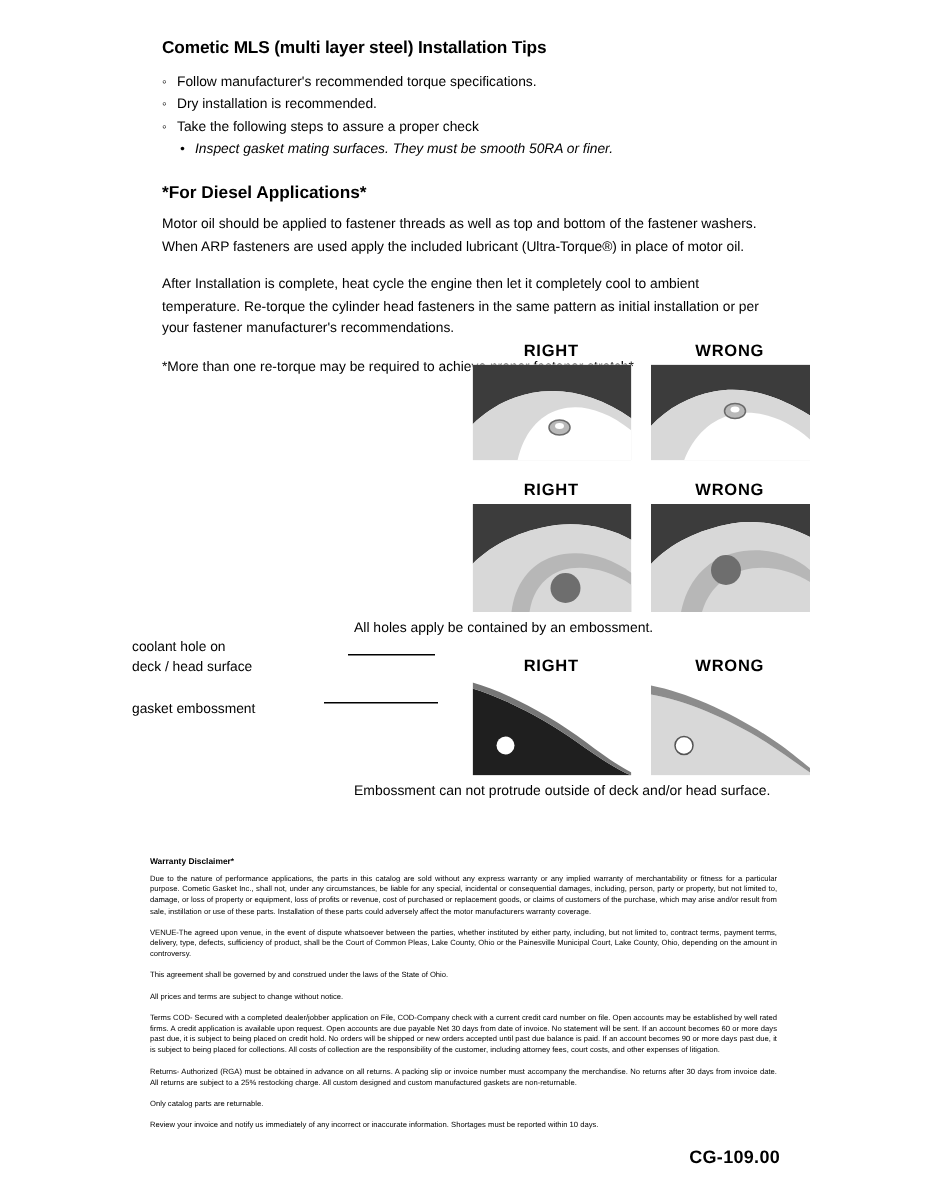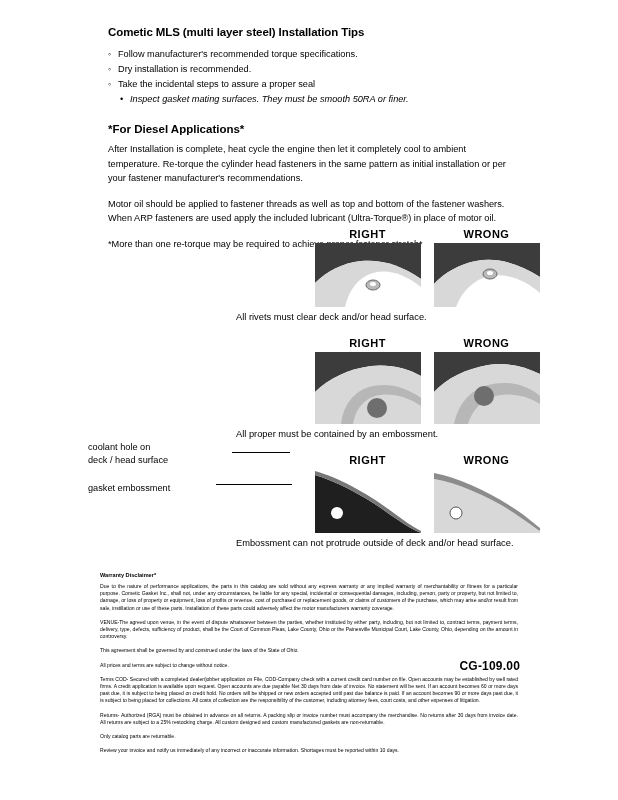--- a/index.html
+++ b/index.html
@@ -11,21 +11,21 @@
     width: 618px;
     height: 800px;
     font-family: "Liberation Sans", sans-serif;
     color: #000000;
     position: relative;
     overflow: hidden;
   }
   .page {
     position: relative;
     width: 618px;
-    height: 695px;
+    height: 800px;
     padding: 0;
     box-sizing: border-box;
   }
   .content {
     position: absolute;
     left: 108px;
     top: 26px;
     width: 412px;
   }
   h1.title {
@@ -188,29 +188,29 @@
 <body>
 
 <div class="page">
 
   <div class="content">
     <h1 class="title">Cometic MLS (multi layer steel) Installation Tips</h1>
 
     <ul class="bullets">
       <li>Follow manufacturer's recommended torque specifications.</li>
       <li>Dry installation is recommended.</li>
-      <li>Take the incidental steps to assure a proper seal</li>
+      <li>Take the following steps to assure a proper check</li>
     </ul>
     <ul class="subbullets">
       <li>Inspect gasket mating surfaces.  They must be smooth 50RA or finer.</li>
     </ul>
 
     <h2 class="subtitle">*For Diesel Applications*</h2>
+    <p class="para">Motor oil should be applied to fastener threads as well as top and bottom of the fastener washers.  When ARP fasteners are used apply the included lubricant (Ultra-Torque®) in place of motor oil.</p>
     <p class="para">After Installation is complete, heat cycle the engine then let it completely cool to ambient temperature. Re-torque the cylinder head fasteners in the same pattern as initial installation or per your fastener manufacturer's recommendations.</p>
-    <p class="para">Motor oil should be applied to fastener threads as well as top and bottom of the fastener washers.  When ARP fasteners are used apply the included lubricant (Ultra-Torque®) in place of motor oil.</p>
     <p class="para last">*More than one re-torque may be required to achieve proper fastener stretch*</p>
   </div>
 
   <div class="figures">
 
     <div class="fig-group">
       <div class="fig-row">
         <div class="fig-cell">
           <div class="fig-label">RIGHT</div>
           <div class="fig-box">
@@ -231,21 +231,20 @@
               <rect x="0" y="0" width="106" height="64" fill="#ffffff"></rect>
               <path d="M0 0 H106 V34 C84 20 62 14 42 18 C26 21 11 29 0 41 Z" fill="#3c3c3c"></path>
               <path d="M0 41 C11 29 26 21 42 18 C62 14 84 20 106 34 V64 H0 Z" fill="#d8d8d8"></path>
               <path d="M22 64 C28 48 40 36 56 33 C72 30 90 36 106 50 V64 Z" fill="#ffffff"></path>
               <ellipse cx="56" cy="31" rx="7" ry="5" fill="#b9b9b9" stroke="#6a6a6a" stroke-width="1"></ellipse>
               <ellipse cx="56" cy="30" rx="3" ry="2" fill="#ffffff"></ellipse>
             </svg>
           </div>
         </div>
       </div>
-      <div class="fig-caption">All rivets must clear deck and/or head surface.</div>
     </div>
 
     <div class="fig-group" style="margin-top:14px;">
       <div class="callouts">
         <div class="callout-line1">coolant hole on</div>
         <div class="callout-line1">deck / head surface</div>
         <div class="callout-line2">gasket embossment</div>
       </div>
       <div class="leader" style="left:232px; top:115px; width:58px;"></div>
       <div class="leader" style="left:216px; top:147px; width:76px;"></div>
@@ -271,21 +270,21 @@
               <rect x="0" y="0" width="106" height="72" fill="#ffffff"></rect>
               <path d="M0 0 H106 V22 C90 14 72 10 54 13 C32 17 13 26 0 40 Z" fill="#3c3c3c"></path>
               <path d="M0 40 C13 26 32 17 54 13 C72 10 90 14 106 22 V72 H0 Z" fill="#d8d8d8"></path>
               <path d="M20 72 C24 52 36 38 54 33 C72 28 92 32 106 44 V72 Z" fill="#b7b7b7"></path>
               <path d="M34 72 C38 58 48 48 62 44 C76 40 94 44 106 52 V72 Z" fill="#d8d8d8"></path>
               <circle cx="50" cy="44" r="10" fill="#6e6e6e"></circle>
             </svg>
           </div>
         </div>
       </div>
-      <div class="fig-caption">All proper must be contained by an embossment.</div>
+      <div class="fig-caption">All holes apply be contained by an embossment.</div>
     </div>
 
     <div class="fig-group" style="margin-top:14px;">
       <div class="fig-row" style="padding-left:236px;">
         <div class="fig-cell">
           <div class="fig-label">RIGHT</div>
           <div class="fig-box">
             <svg viewBox="0 0 106 64" preserveAspectRatio="none">
               <rect x="0" y="0" width="106" height="64" fill="#ffffff"></rect>
               <path d="M0 6 C20 12 48 26 70 42 C84 52 96 60 106 64 H0 Z" fill="#1f1f1f"></path>

